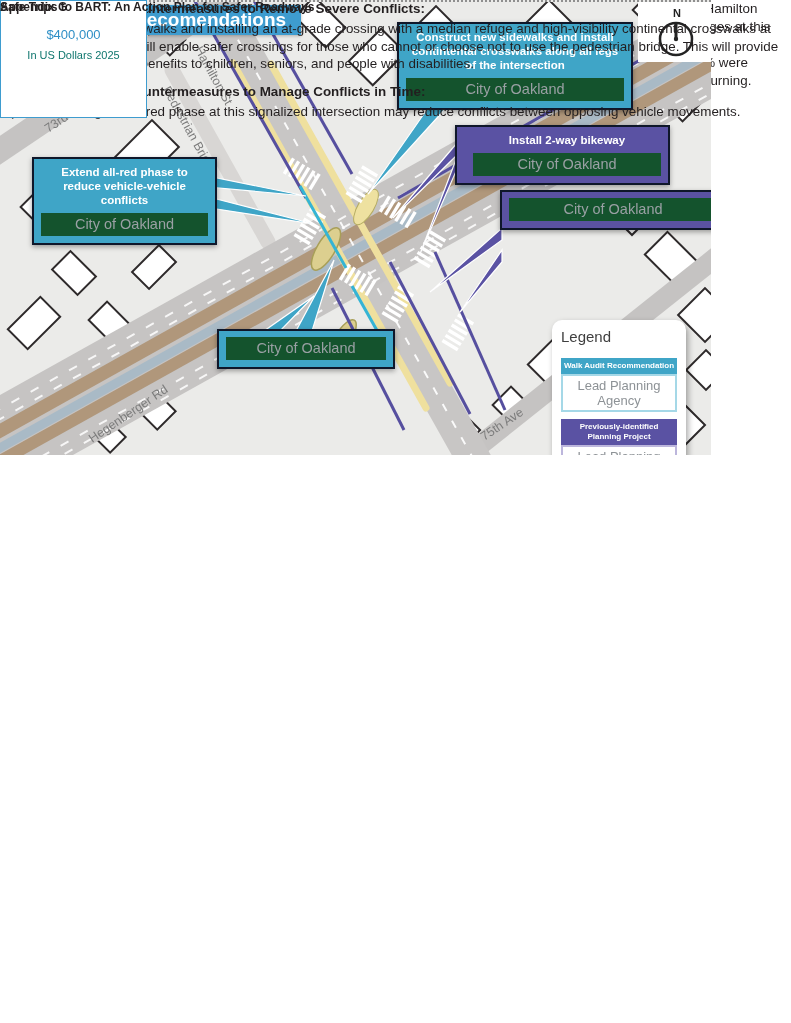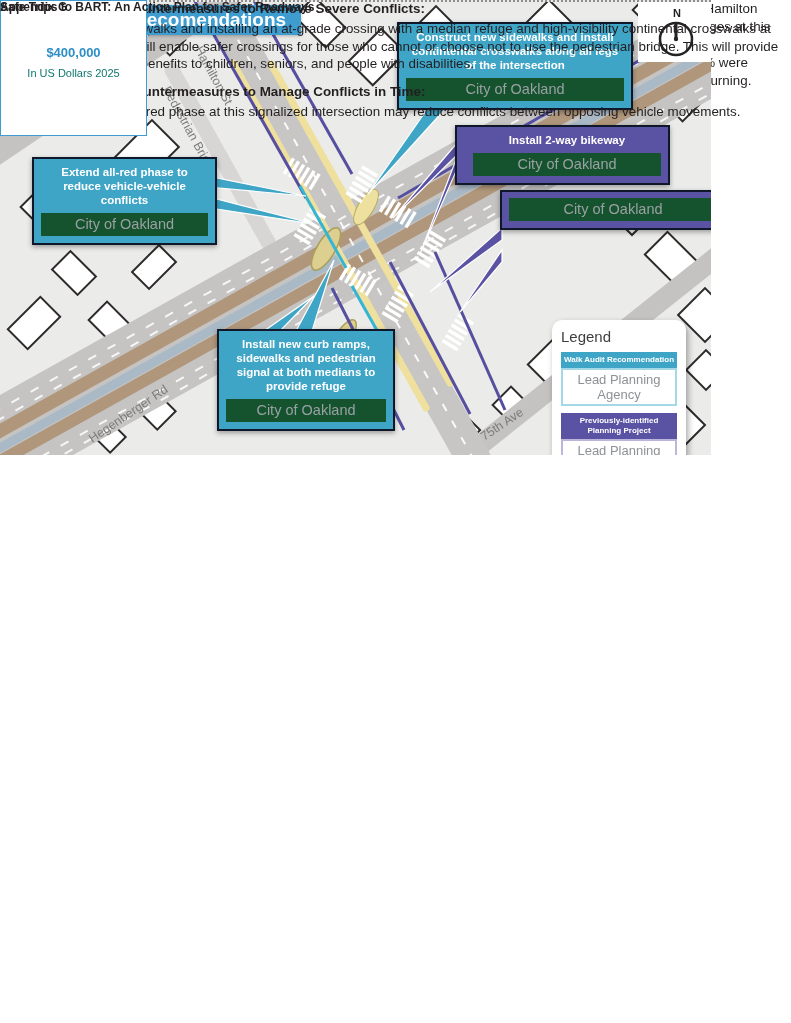--- a/index.html
+++ b/index.html
@@ -41,40 +41,40 @@
   .callout{border:2px solid #0f172a;box-shadow:0 2px 5px rgba(0,0,0,.35);padding:6px 7px 7px;text-align:center;color:#fff;}
   .callout.teal{background:#3fa5c7;}
   .callout.purple{background:#5a52a3;}
   .callout-text{font-size:11.5px;font-weight:bold;line-height:1.22;margin-bottom:6px;}
   .callout-agency{background:#14532d;color:#9aa0a4;font-size:14.5px;padding:3px 2px 4px;}
   .compass-n{left:668px;top:5px;width:18px;text-align:center;font-size:11px;font-weight:bold;color:#222;}
 
   
   .legend{left:552px;top:318px;width:116px;background:#fff;border-radius:10px;box-shadow:2px 3px 6px rgba(0,0,0,.35);
           padding:8px 9px 10px;}
-  .legend-title{font-size:15px;color:#3f3f3f;margin-bottom:7px;}
+  .legend-title{font-size:15px;color:#3f3f3f;margin-bottom:13px;}
   .legend-chip{font-size:8px;font-weight:bold;color:#fff;text-align:center;padding:3px 2px;line-height:1.25;}
   .legend-chip.teal{background:#3fa5c7;}
   .legend-chip.purple{background:#5a52a3;}
   .legend-sub{font-size:13px;color:#8d9296;text-align:center;padding:2px 0;background:#fff;margin-bottom:7px;}
   .legend-sub.teal-border{border:2px solid #a5d8e7;}
   .legend-sub.purple-border{border:2px solid #bcb6dc;margin-bottom:0;}
 
   
   .safety-heading{left:45;top:784;}
   .safety-body{left:45;top:822;width:562;font-size:13.4px;line-height:1.33;}
   .fhwa-title{font-weight:bold;margin-bottom:2px;}
   .fhwa-bullet{display:flex;margin-bottom:10px;}
   .fhwa-bullet .bullet-dot{width:40px;flex:0 0 40px;padding-left:8px;box-sizing:border-box;}
 
   
   .cost-box{left:603;top:795;width:145px;border:1.5px solid #3e9ccf;background:#fff;}
   .cost-head{background:#3e9ccf;color:#fff;font-size:16px;font-weight:bold;text-align:center;padding:6px 10px;line-height:1.2;}
   .cost-body{height:90px;text-align:center;}
-  .cost-amount{margin-top:44px;font-size:13px;font-weight:bold;color:#2e8fc6;}
+  .cost-amount{margin-top:26px;font-size:13px;font-weight:normal;color:#2e8fc6;}
   .cost-note{margin-top:7px;font-size:11px;color:#0f766e;}
 
   
   .footer-line1{left:48;top:979;font-size:12px;font-weight:bold;}
   .footer-line2{left:48;top:997;font-size:12px;font-weight:bold;}
   .footer-bar{left:348;top:985;width:382;height:6px;background:#57a7cf;}
   .footer-page{left:740;top:979;font-size:12px;color:#58595b;}
 </style>
 </head>
 <body>
@@ -249,21 +249,20 @@
       <div class="callout-agency">City of Oakland</div>
     </div>
     <div class="abs callout purple" style="left:500px;top:188px;width:208px;">
       <div class="callout-agency">City of Oakland</div>
     </div>
     <div class="abs callout teal" style="left:32px;top:155px;width:167px;">
       <div class="callout-text">Extend all-red phase to reduce vehicle-vehicle conflicts</div>
       <div class="callout-agency">City of Oakland</div>
     </div>
     <div class="abs callout teal" style="left:217px;top:327px;width:160px;">
-      <div class="callout-text">Install new curb ramps, sidewalks and pedestrian signal at both medians to provide refuge</div>
       <div class="callout-agency">City of Oakland</div>
     </div>
 
     <div class="abs legend">
       <div class="legend-title">Legend</div>
       <div class="legend-chip teal">Walk Audit Recommendation</div>
       <div class="legend-sub teal-border">Lead Planning Agency</div>
       <div class="legend-chip purple">Previously-identified Planning Project</div>
       <div class="legend-sub purple-border">Lead Planning Agency</div>
     </div>

